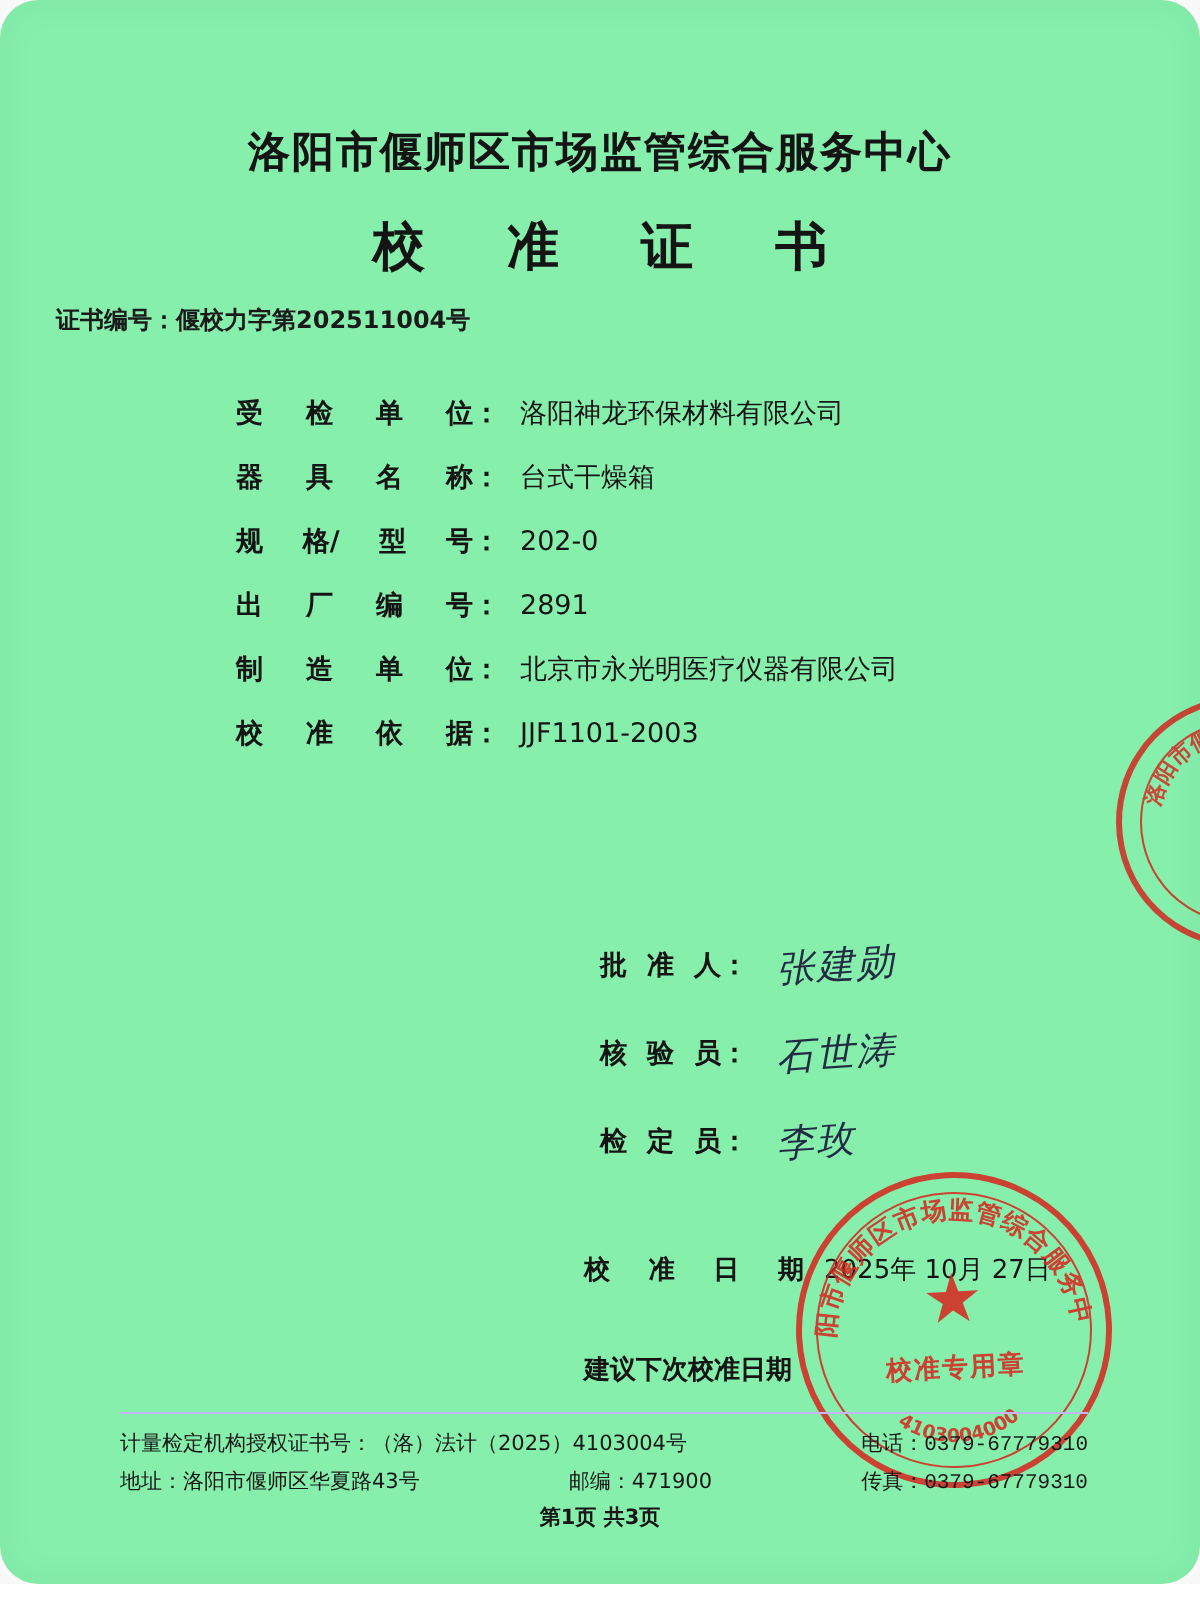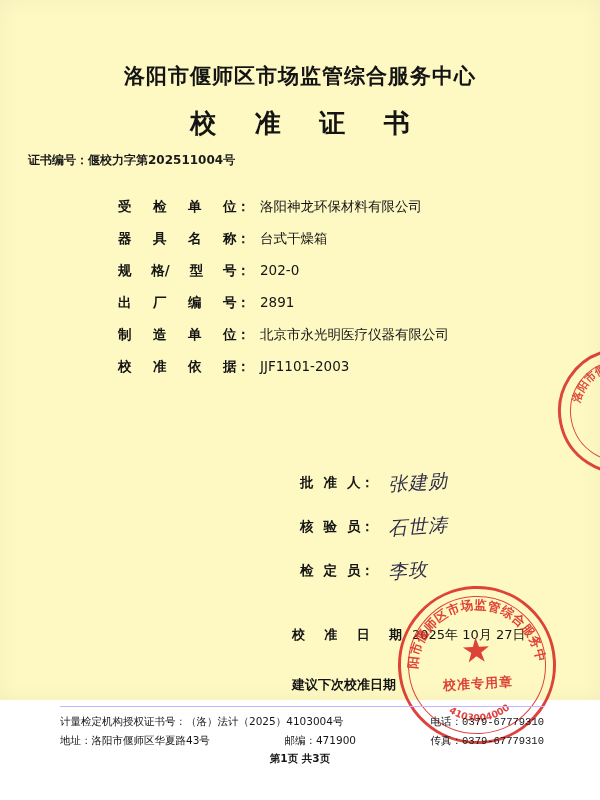--- a/index.html
+++ b/index.html
@@ -6,23 +6,24 @@
   html,body{margin:0;padding:0;}
   body{
     width:600px;height:800px;
     background:#ffffff;
     font-family:"DejaVu Sans","Liberation Sans",sans-serif;
     color:#111;
     overflow:hidden;
   }
   .page{
     position:relative;
-    width:600px;height:700px;
+    width:600px;height:792px;
     box-sizing:border-box;
-    background:#fef9c3;
+    background:#86efac;
+    border-radius:19px;
   }
   
   .page:before{
     content:"";position:absolute;inset:0;
     box-shadow:inset 0 0 22px rgba(0,0,0,0.045);
     pointer-events:none;z-index:5;
   }
 
   .org-title{
     position:absolute;top:62px;left:0;width:600px;
@@ -31,21 +32,20 @@
     letter-spacing:1px;
     color:#141414;
   }
   .doc-title{
     position:absolute;top:106px;left:0;width:600px;
     text-align:center;
     font-size:26px;font-weight:bold;
     letter-spacing:16px;
     text-indent:16px;
     color:#141414;
-    font-family:Liberation Serif, serif;
   }
   .cert-no{
     position:absolute;top:152px;left:0;width:600px;
     text-align:left;
     font-size:12px;font-weight:bold;
     color:#1a1a1a;
     padding-left:28px;
   }
 
   .fields{

